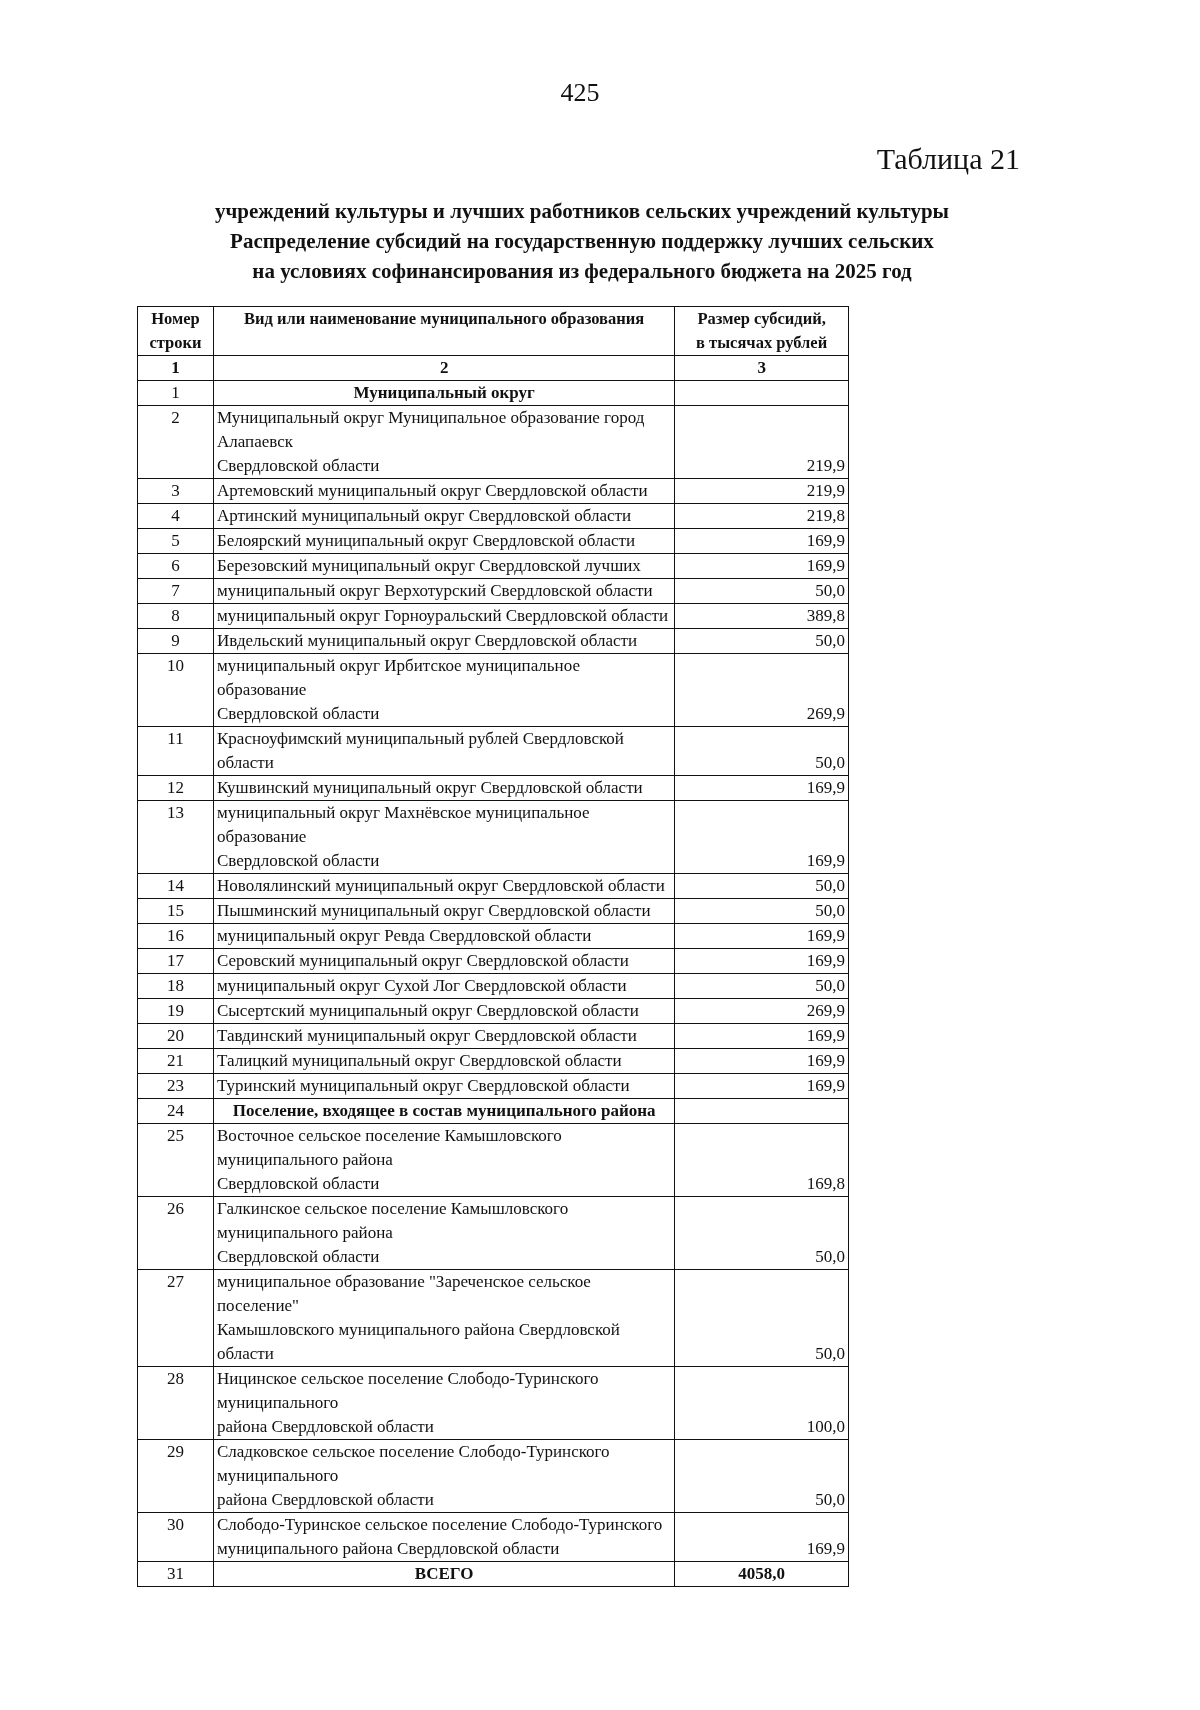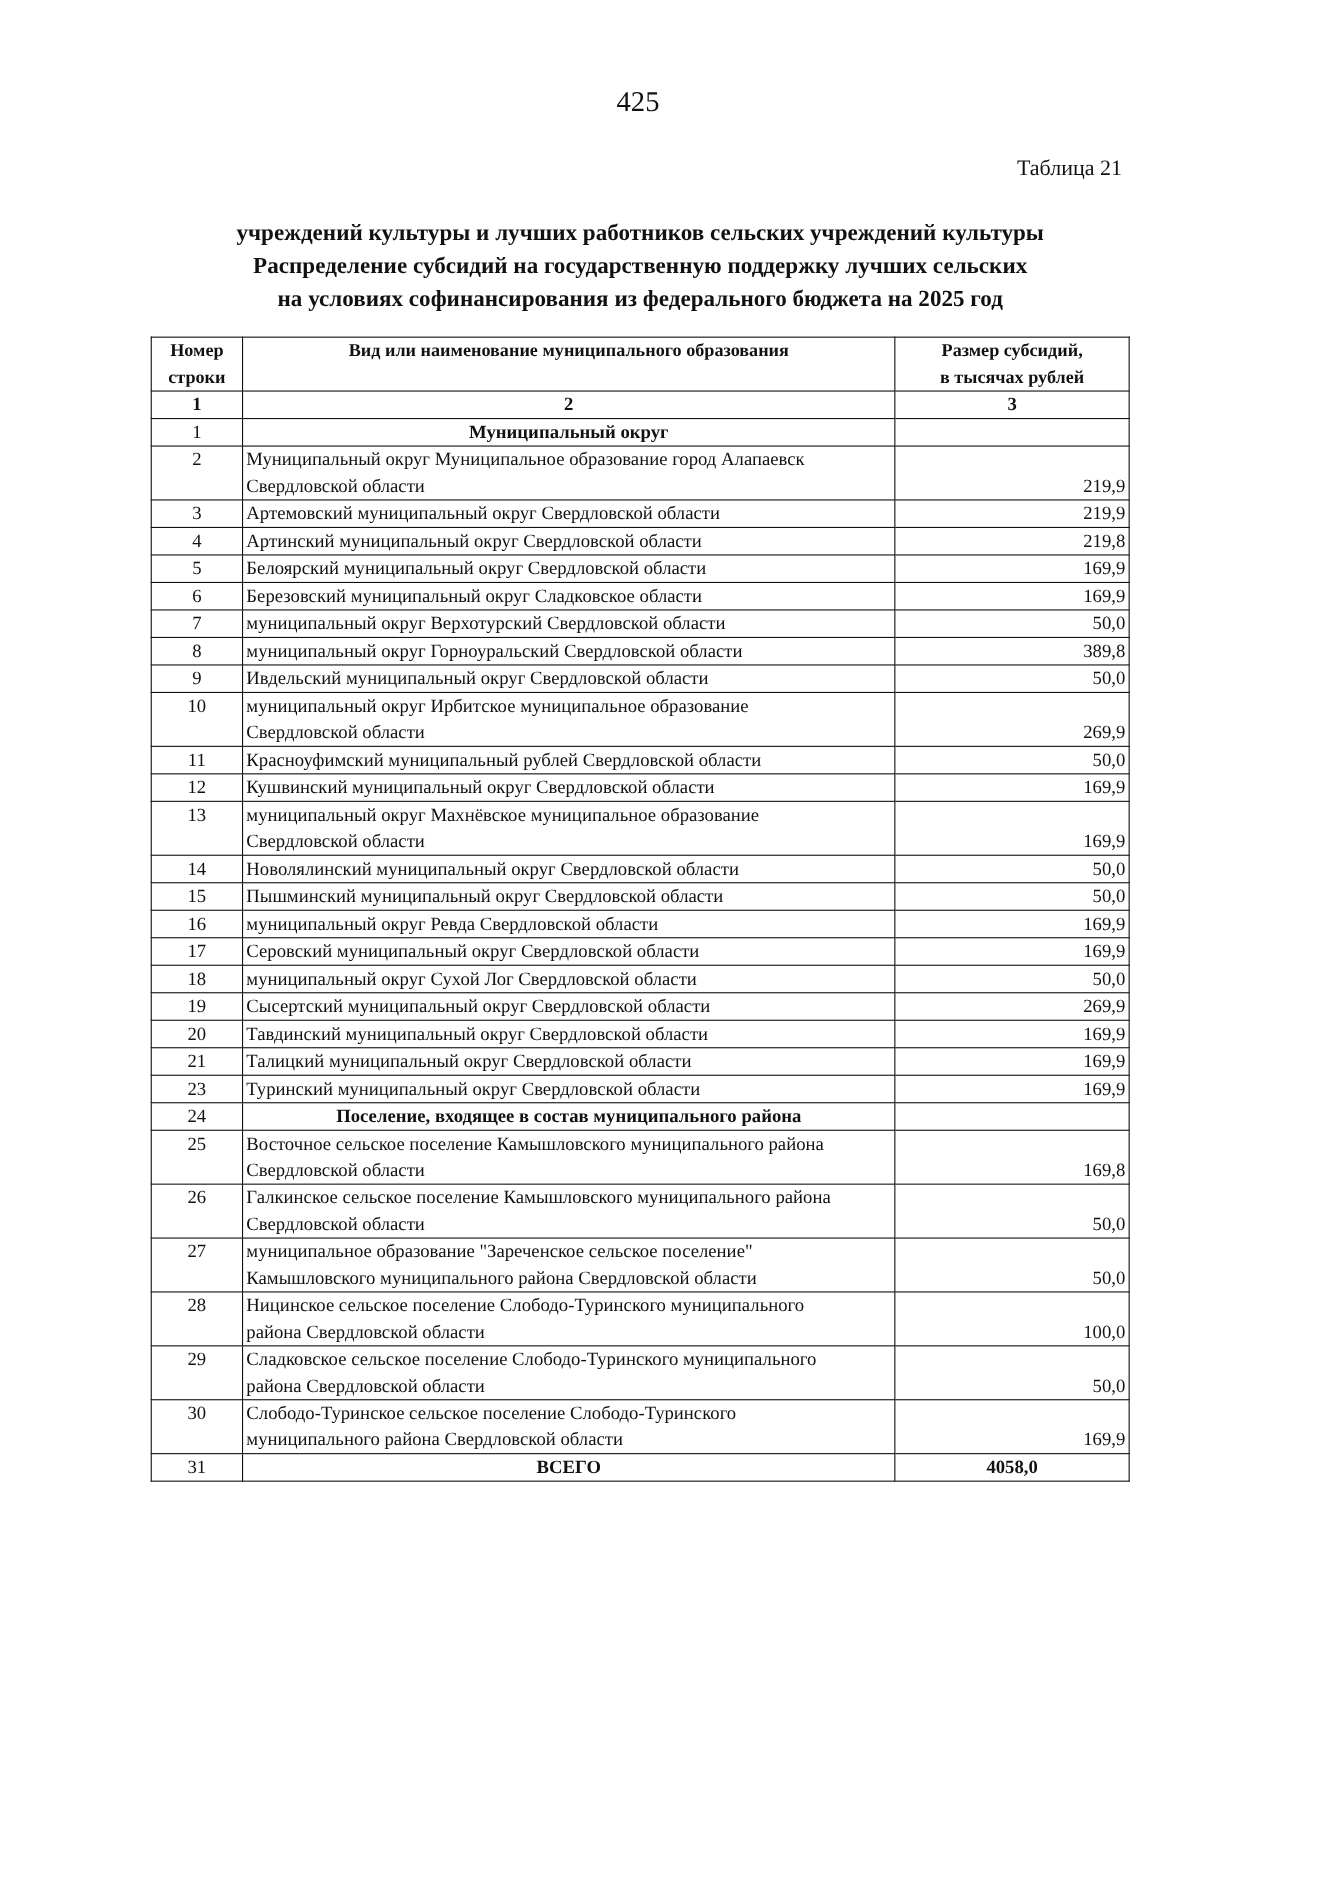--- a/index.html
+++ b/index.html
@@ -1,24 +1,24 @@
 <!DOCTYPE html>
 <html><head>
 <meta charset="utf-8">
 <style>
   html, body { margin: 0; padding: 0; background: #ffffff; }
   body { width: 1200px; height: 1710px; position: relative; overflow: hidden;
          font-family: "Liberation Serif", "DejaVu Serif", serif; color: #111; }
   .page-number { position: absolute; top: 78px; left: 0; width: 1160px; text-align: center;
                  font-size: 26px; }
-  .table-label { position: absolute; top: 142px; right: 180px; font-size: 20px; }
+  .table-label { position: absolute; top: 142px; right: 180px; font-size: 30px; }
   .doc-title { position: absolute; top: 196px; left: 137px; width: 890px; text-align: center;
                font-weight: bold; font-size: 21px; line-height: 30px; }
   .doc-title div { white-space: nowrap; }
-  table.subsidy { position: absolute; top: 306px; left: 137px; width: 890px;
+  table.subsidy { position: absolute; top: 306px; left: 137px; width: 712px;
                   border-collapse: collapse; font-size: 17px; line-height: 24px; }
   table.subsidy td, table.subsidy th { border: 1.5px solid #111; padding: 0 3px; vertical-align: top; }
   col.c1 { width: 83px; } col.c2 { width: 594px; } col.c3 { width: 213px; }
   th { font-weight: bold; font-size: 16.5px; text-align: center; }
   .num-cell { text-align: center; }
   .val-cell { text-align: right; vertical-align: bottom !important; padding-right: 3px !important; }
   .bold { font-weight: bold; text-align: center; }
   .idx-row td { font-weight: bold; text-align: center; }
 </style>
 </head>
@@ -93,21 +93,21 @@
       <tr>
         <td class="num-cell">5</td>
         <td>
           <div>Белоярский муниципальный округ Свердловской области</div>
         </td>
         <td class="val-cell">169,9</td>
       </tr>
       <tr>
         <td class="num-cell">6</td>
         <td>
-          <div>Березовский муниципальный округ Сладковское области</div>
+          <div>Березовский муниципальный округ Свердловской лучших</div>
         </td>
         <td class="val-cell">169,9</td>
       </tr>
       <tr>
         <td class="num-cell">7</td>
         <td>
           <div>муниципальный округ Верхотурский Свердловской области</div>
         </td>
         <td class="val-cell">50,0</td>
       </tr>

